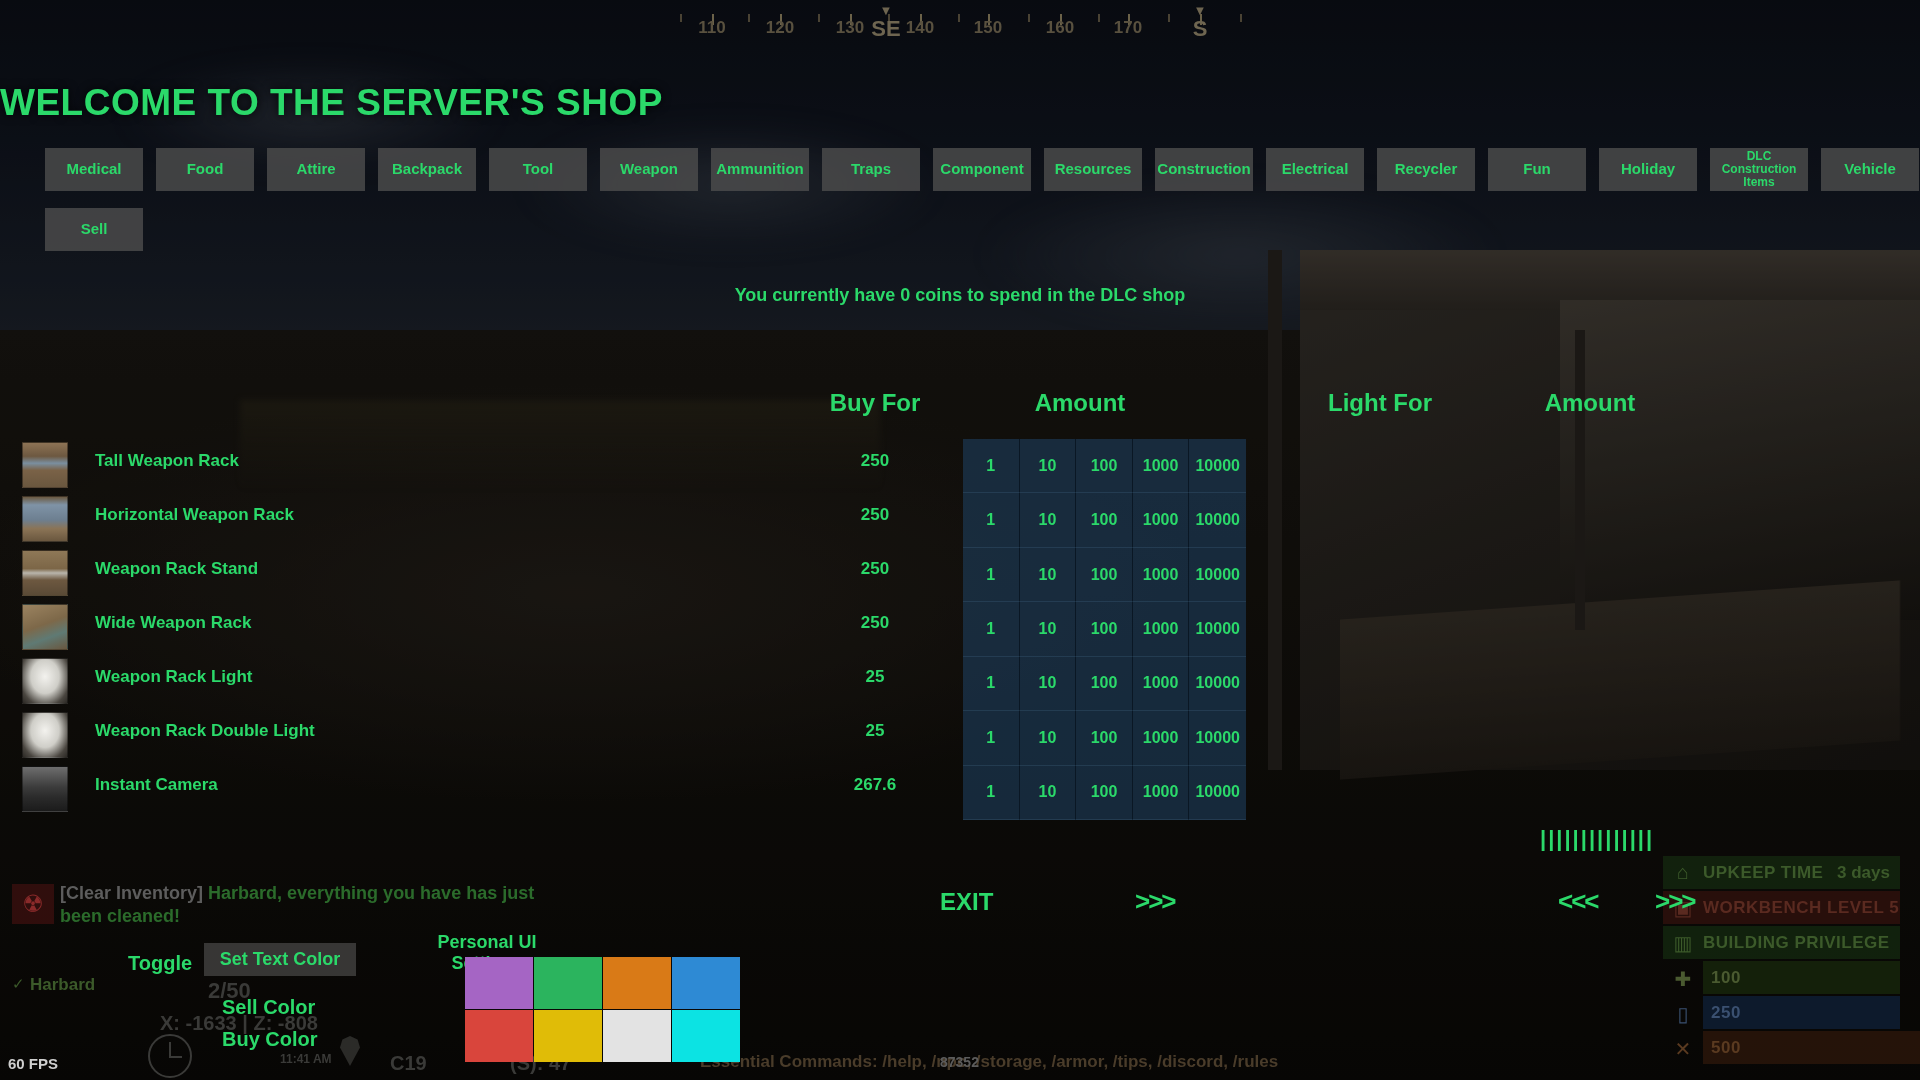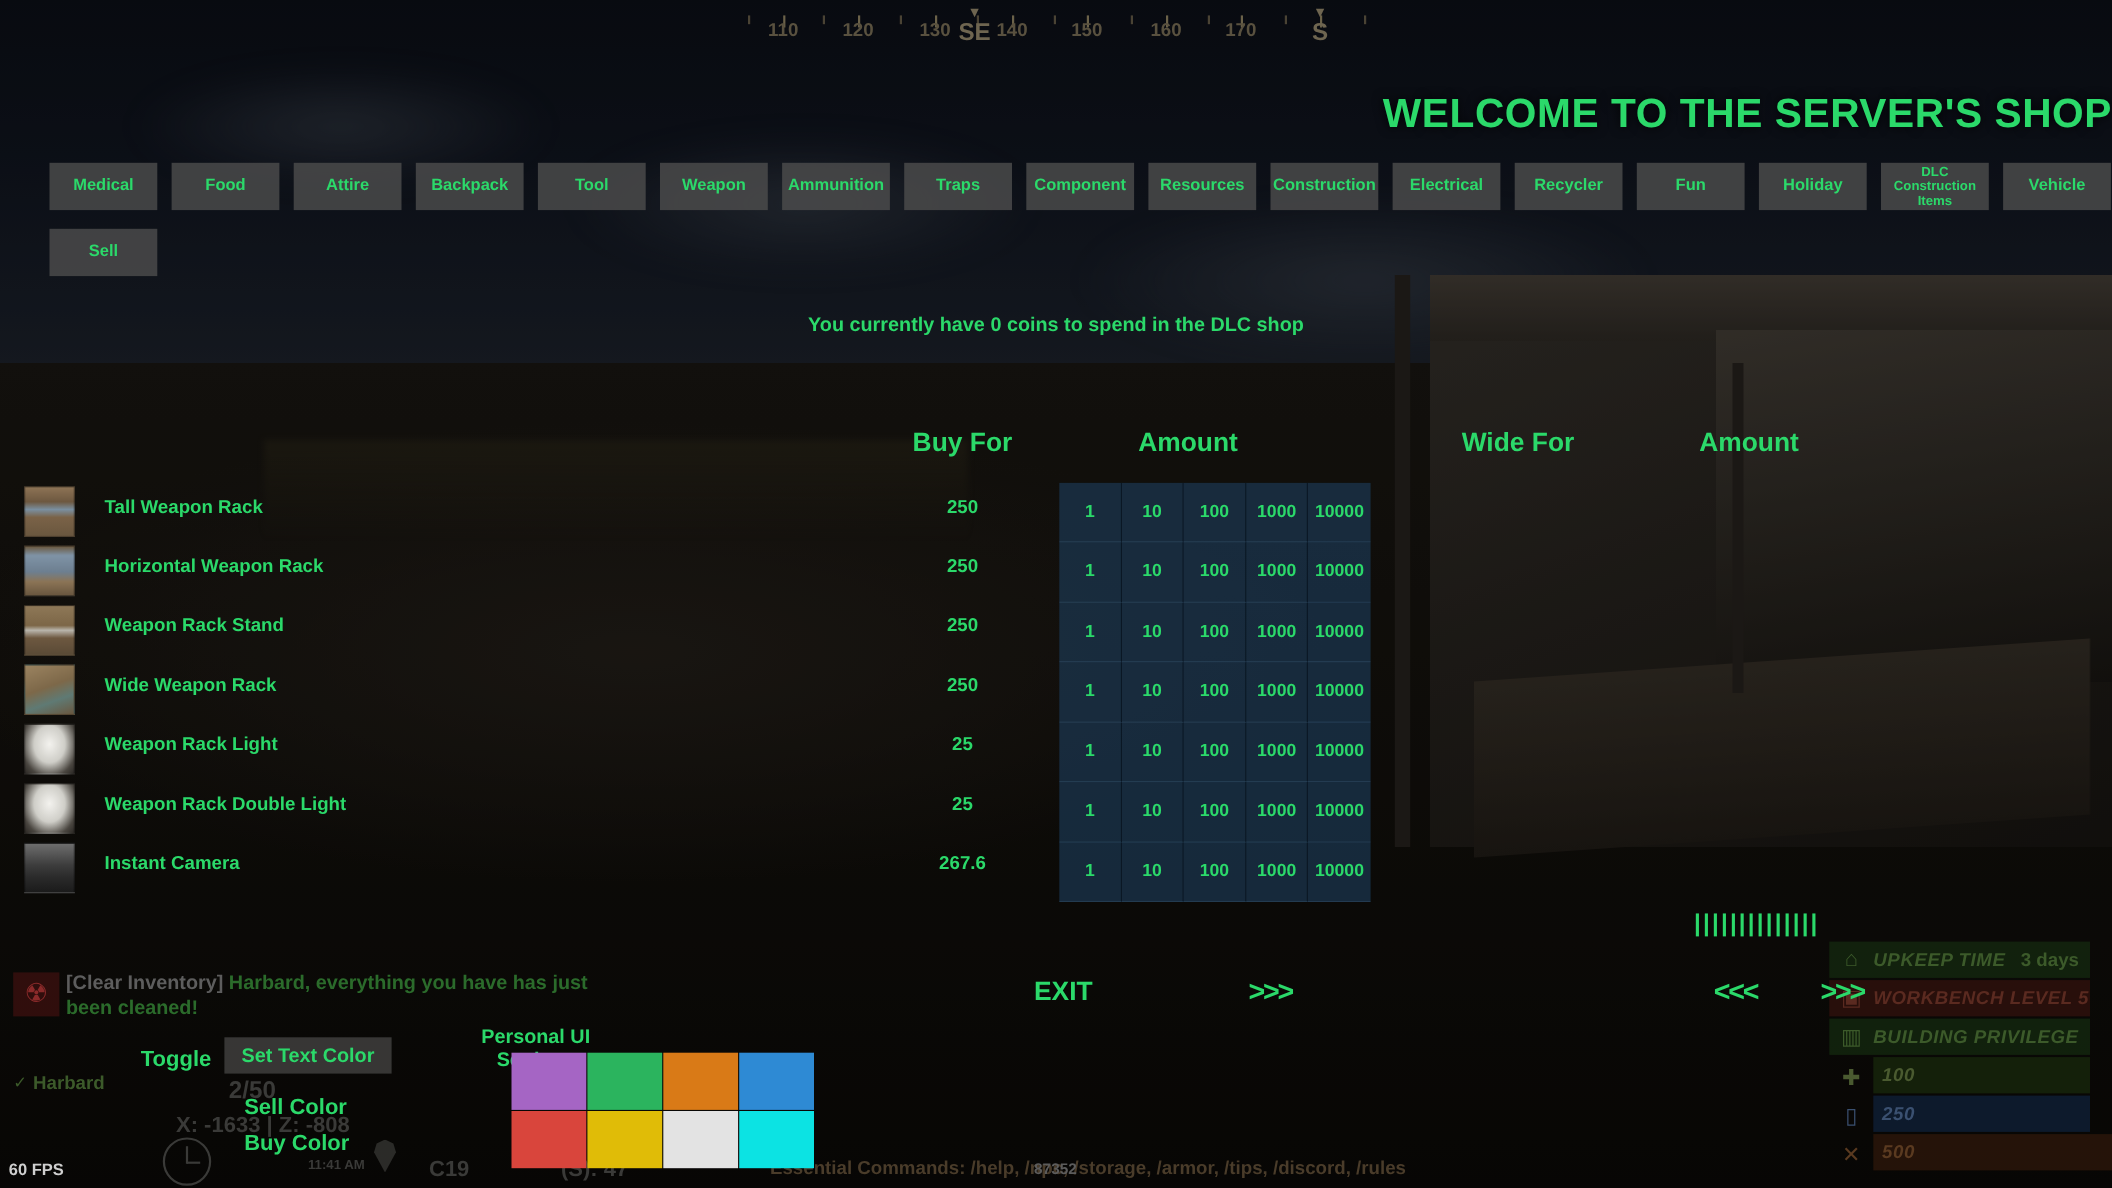--- a/index.html
+++ b/index.html
@@ -77,21 +77,21 @@
   #compass .tick { position:absolute; top:0; width:2px; height:8px; background:#4a4334; }
   #compass .tick.major { height:11px; width:2px; background:#6b6249; }
   #compass .lbl { position:absolute; top:18px; transform:translateX(-50%); white-space:nowrap; }
   #compass .card { position:absolute; top:16px; transform:translateX(-50%); font-size:22px; color:#6e6550; }
   #compass .caret { position:absolute; top:3px; transform:translateX(-50%); color:#6e6550; font-size:13px; }
 
   
   #shop { position:absolute; inset:0; z-index:10; }
 
   #shop-title {
-    position:absolute; top:82px; left:0; width:1920px; text-align:right;
+    position:absolute; top:82px; left:0; width:1920px; text-align:left;
     color:#2bd96a; font-size:37px; font-weight:bold; letter-spacing:.5px;
     text-shadow:0 0 10px rgba(0,0,0,.9);
   }
 
   .tabrow { position:absolute; left:45px; display:flex; gap:13px; flex-wrap:nowrap; }
   #tabrow1 { top:148px; }
   #tabrow2 { top:208px; }
   .tab {
     width:98px; height:43px; background:rgba(78,78,78,.80);
     display:flex; align-items:center; justify-content:center; text-align:center;
@@ -208,21 +208,21 @@
   #hud-ping { left:510px; top:1052px; font-size:20px; }
   #hud-pin { position:absolute; left:340px; top:1036px; width:20px; height:30px; background:#3a3a38;
              clip-path:polygon(50% 100%,0 38%,12% 12%,50% 0,88% 12%,100% 38%); opacity:.7; }
   #hud-stamina { position:absolute; left:1540px; top:826px; color:#2bd96a; font-size:22px; letter-spacing:2px; font-weight:bold; }
   #hud-panel { position:absolute; left:1663px; top:856px; width:237px; }
   .hud-bar {
     position:relative; height:33px; margin-bottom:2px;
     display:flex; align-items:center;
   }
   .hud-bar .bicon { width:40px; text-align:center; font-size:20px; }
-  .hud-bar .btext { font-size:17px; font-weight:bold; letter-spacing:.5px;font-style:italic; }
+  .hud-bar .btext { font-size:17px; font-weight:bold; letter-spacing:.5px; }
   .hud-bar .bval { position:absolute; right:10px; font-size:17px; font-weight:bold; }
   #bar-upkeep { background:rgba(22,48,18,.62); color:#3c5a2a; }
   #bar-bench  { background:rgba(60,20,14,.62); color:#5a2a20; }
   #bar-privil { background:rgba(22,48,18,.62); color:#3c5a2a; }
   #bar-health { background:rgba(30,52,14,.55); color:#4a5a30; margin-left:40px; width:197px; }
   #bar-water  { background:rgba(16,38,70,.62); color:#3a5070; margin-left:40px; width:197px; }
   #bar-food   { background:rgba(58,30,12,.58); color:#5a3a20; margin-left:40px; width:223px; }
   .hud-sideicon { position:absolute; left:0; width:40px; text-align:center; font-size:20px; }
   #cmdline {
     position:absolute; left:700px; top:1052px; color:#4a3c2a; font-size:17px; font-weight:bold;
@@ -367,21 +367,21 @@
       <div class="tab">Vehicle</div>
     </div>
   <div class="tabrow" id="tabrow2">
       <div class="tab">Sell</div>
     </div>
 
   <div id="coins">You currently have 0 coins to spend in the DLC shop</div>
 
   <div class="colhdr" id="hdr-buyfor">Buy For</div>
   <div class="colhdr" id="hdr-amount1">Amount</div>
-  <div class="colhdr" id="hdr-sellfor">Wide For</div>
+  <div class="colhdr" id="hdr-sellfor">Light For</div>
   <div class="colhdr" id="hdr-amount2">Amount</div>
 
   <div id="itemlist">
       <div class="item-row">
         <div class="item-icon ic-rack-tall"></div>
         <div class="item-name">Tall Weapon Rack</div>
         <div class="item-price">250</div>
       </div>
       <div class="item-row">
         <div class="item-icon ic-rack-horiz"></div>

